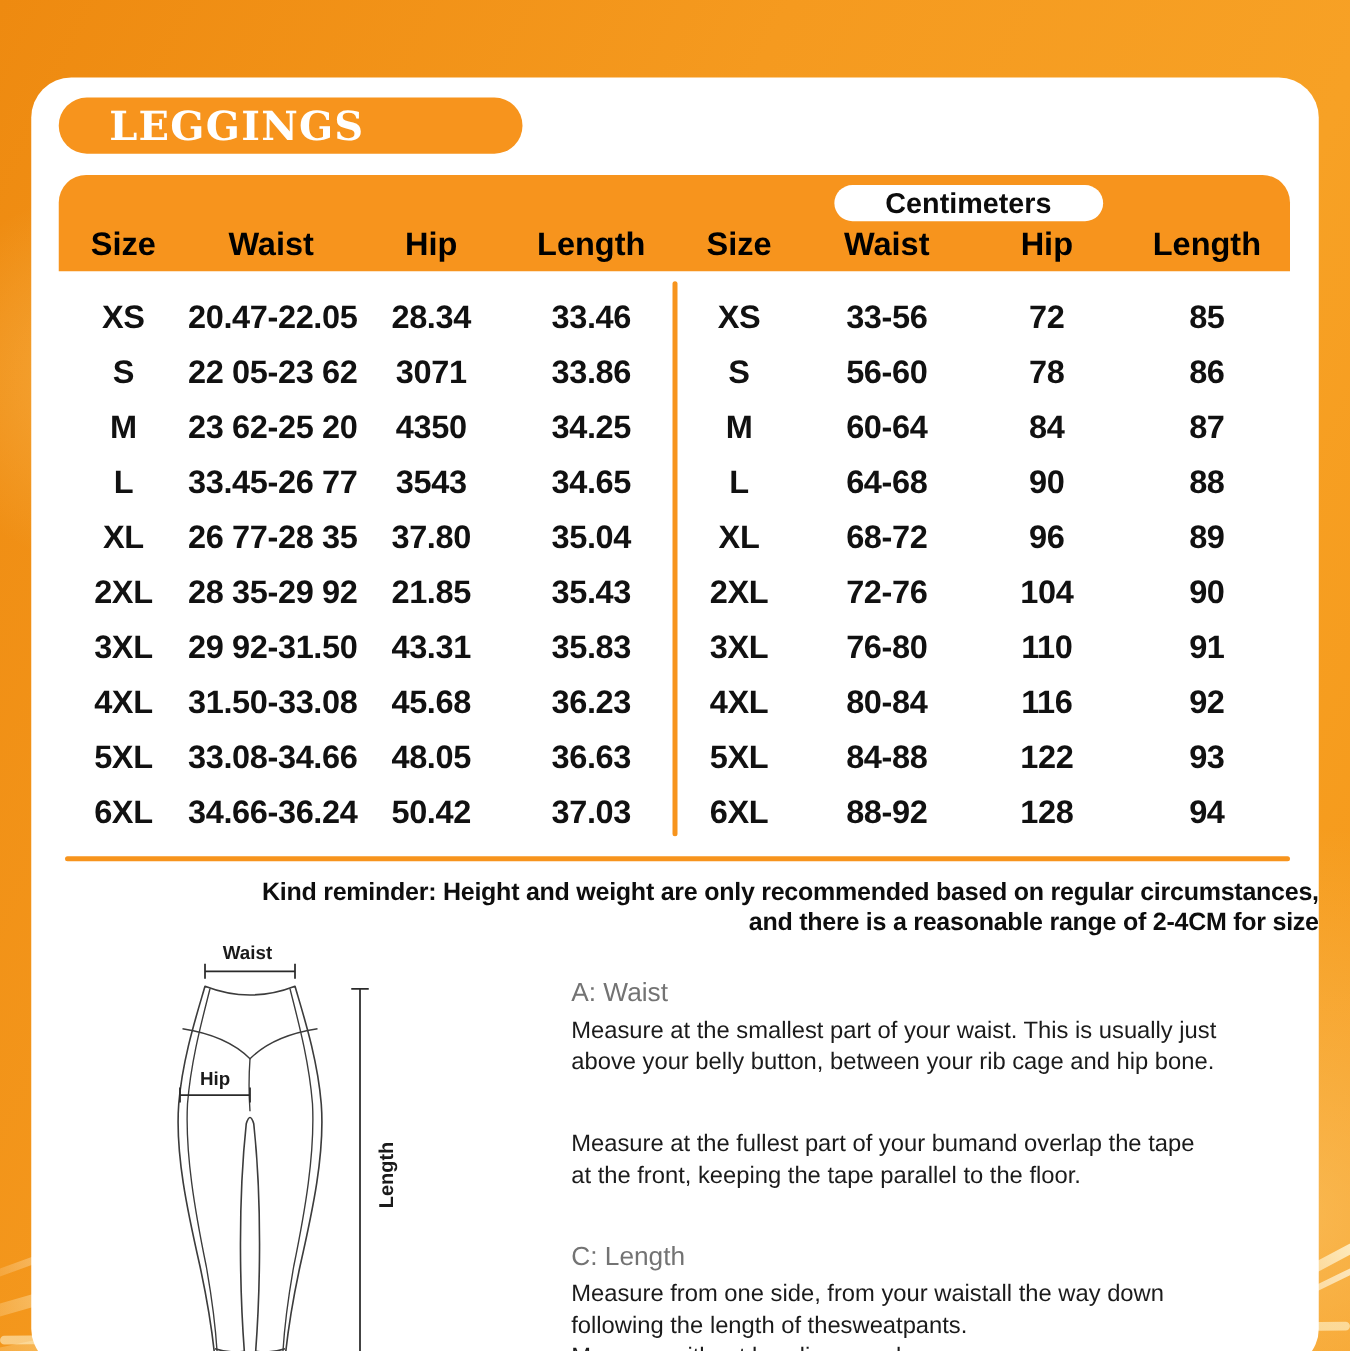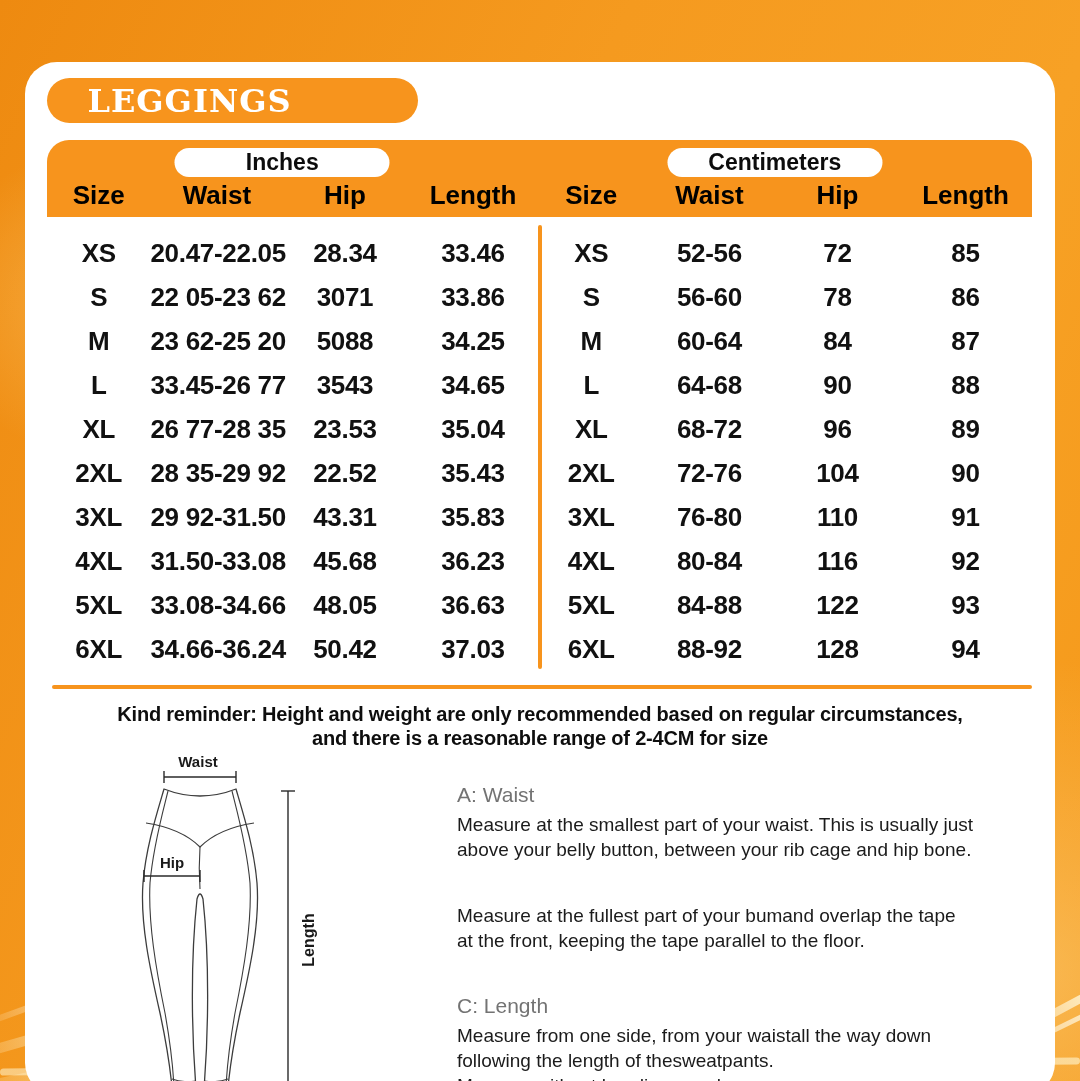--- a/index.html
+++ b/index.html
@@ -77,21 +77,21 @@
     position:absolute; left:513px; top:163px; width:4px; height:444px;
     background:var(--orange); border-radius:2px;
   }
   .h-divider {
     position:absolute; left:27px; top:623px; width:980px; height:4px;
     background:var(--orange); border-radius:2px;
   }
 
   .reminder {
     position:absolute; left:0; top:640px; width:100%;
-    text-align:center; font-weight:bold; font-size:20px; line-height:24px;
+    text-align:right; font-weight:bold; font-size:20px; line-height:24px;
     color:#0e0e0e; white-space:pre-line; letter-spacing:-.2px;
   }
 
   .diagram { position:absolute; left:85px; top:687px; width:290px; height:348px; }
   .diagram svg { width:100%; height:100%; }
   .diagram text { font-family:"Liberation Sans", sans-serif; font-weight:bold; fill:#1a1a1a; }
 
   .instructions { position:absolute; left:432px; top:721px; width:545px; }
   .inst-block { margin-bottom:41px; }
   .inst-heading { font-weight:normal; font-size:21px; color:#737373; margin-bottom:5px; }
@@ -106,21 +106,20 @@
 <div class="streak s4"></div>
 <div class="streak s5"></div>
 <div class="streak s6"></div>
 
 <div class="card">
 
   <div class="title-pill">LEGGINGS</div>
 
   <div class="thead">
     <div class="thead-half">
-      <div class="unit-pill">Inches</div>
       <div class="col-labels">
         <div>Size</div>
         <div>Waist</div>
         <div>Hip</div>
         <div>Length</div>
       </div>
     </div>
     <div class="thead-half">
       <div class="unit-pill">Centimeters</div>
       <div class="col-labels">
@@ -142,39 +141,39 @@
         </div>
         <div class="trow">
           <div class="tcell">S</div>
           <div class="tcell">22 05-23 62</div>
           <div class="tcell">3071</div>
           <div class="tcell">33.86</div>
         </div>
         <div class="trow">
           <div class="tcell">M</div>
           <div class="tcell">23 62-25 20</div>
-          <div class="tcell">5088</div>
+          <div class="tcell">4350</div>
           <div class="tcell">34.25</div>
         </div>
         <div class="trow">
           <div class="tcell">L</div>
           <div class="tcell">33.45-26 77</div>
           <div class="tcell">3543</div>
           <div class="tcell">34.65</div>
         </div>
         <div class="trow">
           <div class="tcell">XL</div>
           <div class="tcell">26 77-28 35</div>
-          <div class="tcell">23.53</div>
+          <div class="tcell">37.80</div>
           <div class="tcell">35.04</div>
         </div>
         <div class="trow">
           <div class="tcell">2XL</div>
           <div class="tcell">28 35-29 92</div>
-          <div class="tcell">22.52</div>
+          <div class="tcell">21.85</div>
           <div class="tcell">35.43</div>
         </div>
         <div class="trow">
           <div class="tcell">3XL</div>
           <div class="tcell">29 92-31.50</div>
           <div class="tcell">43.31</div>
           <div class="tcell">35.83</div>
         </div>
         <div class="trow">
           <div class="tcell">4XL</div>
@@ -191,21 +190,21 @@
         <div class="trow">
           <div class="tcell">6XL</div>
           <div class="tcell">34.66-36.24</div>
           <div class="tcell">50.42</div>
           <div class="tcell">37.03</div>
         </div>
       </div>
     <div class="tbody-half">
         <div class="trow">
           <div class="tcell">XS</div>
-          <div class="tcell">52-56</div>
+          <div class="tcell">33-56</div>
           <div class="tcell">72</div>
           <div class="tcell">85</div>
         </div>
         <div class="trow">
           <div class="tcell">S</div>
           <div class="tcell">56-60</div>
           <div class="tcell">78</div>
           <div class="tcell">86</div>
         </div>
         <div class="trow">

